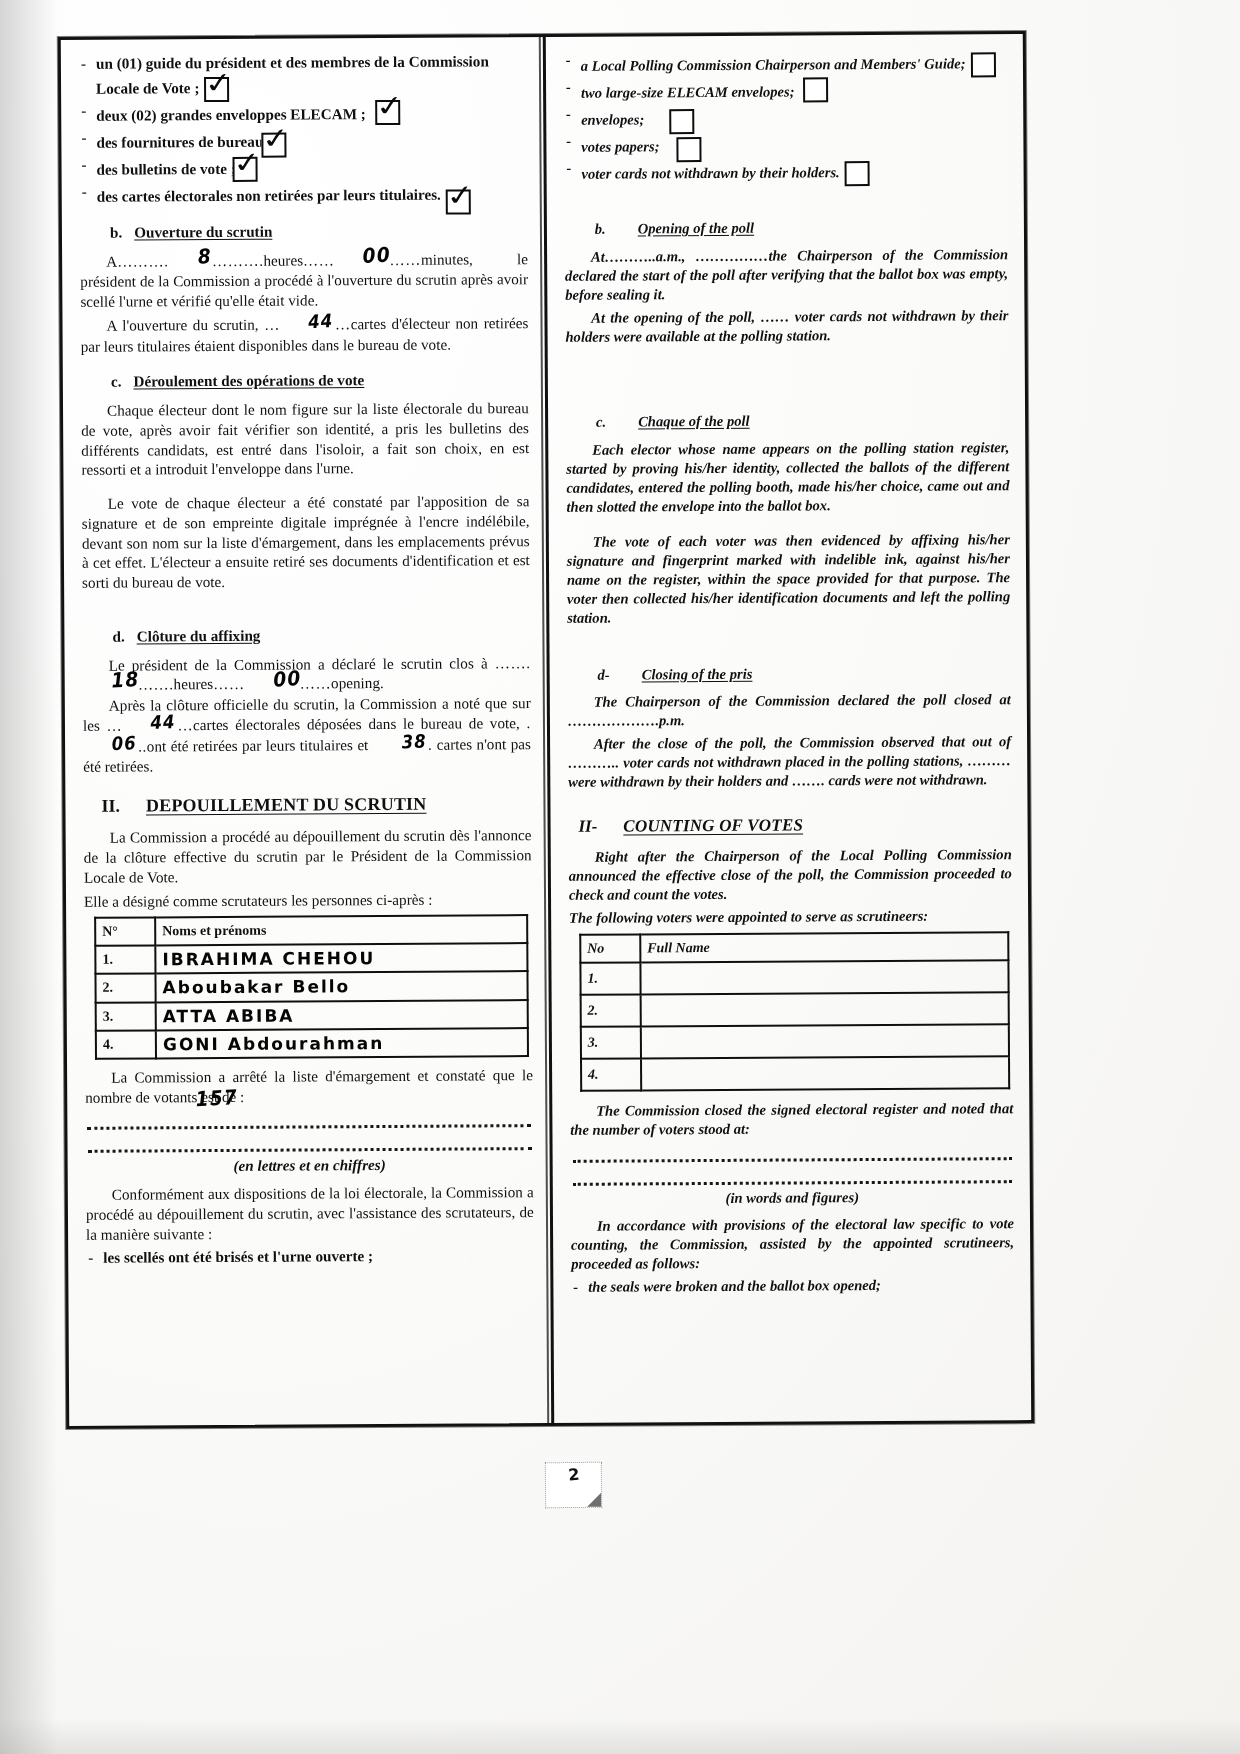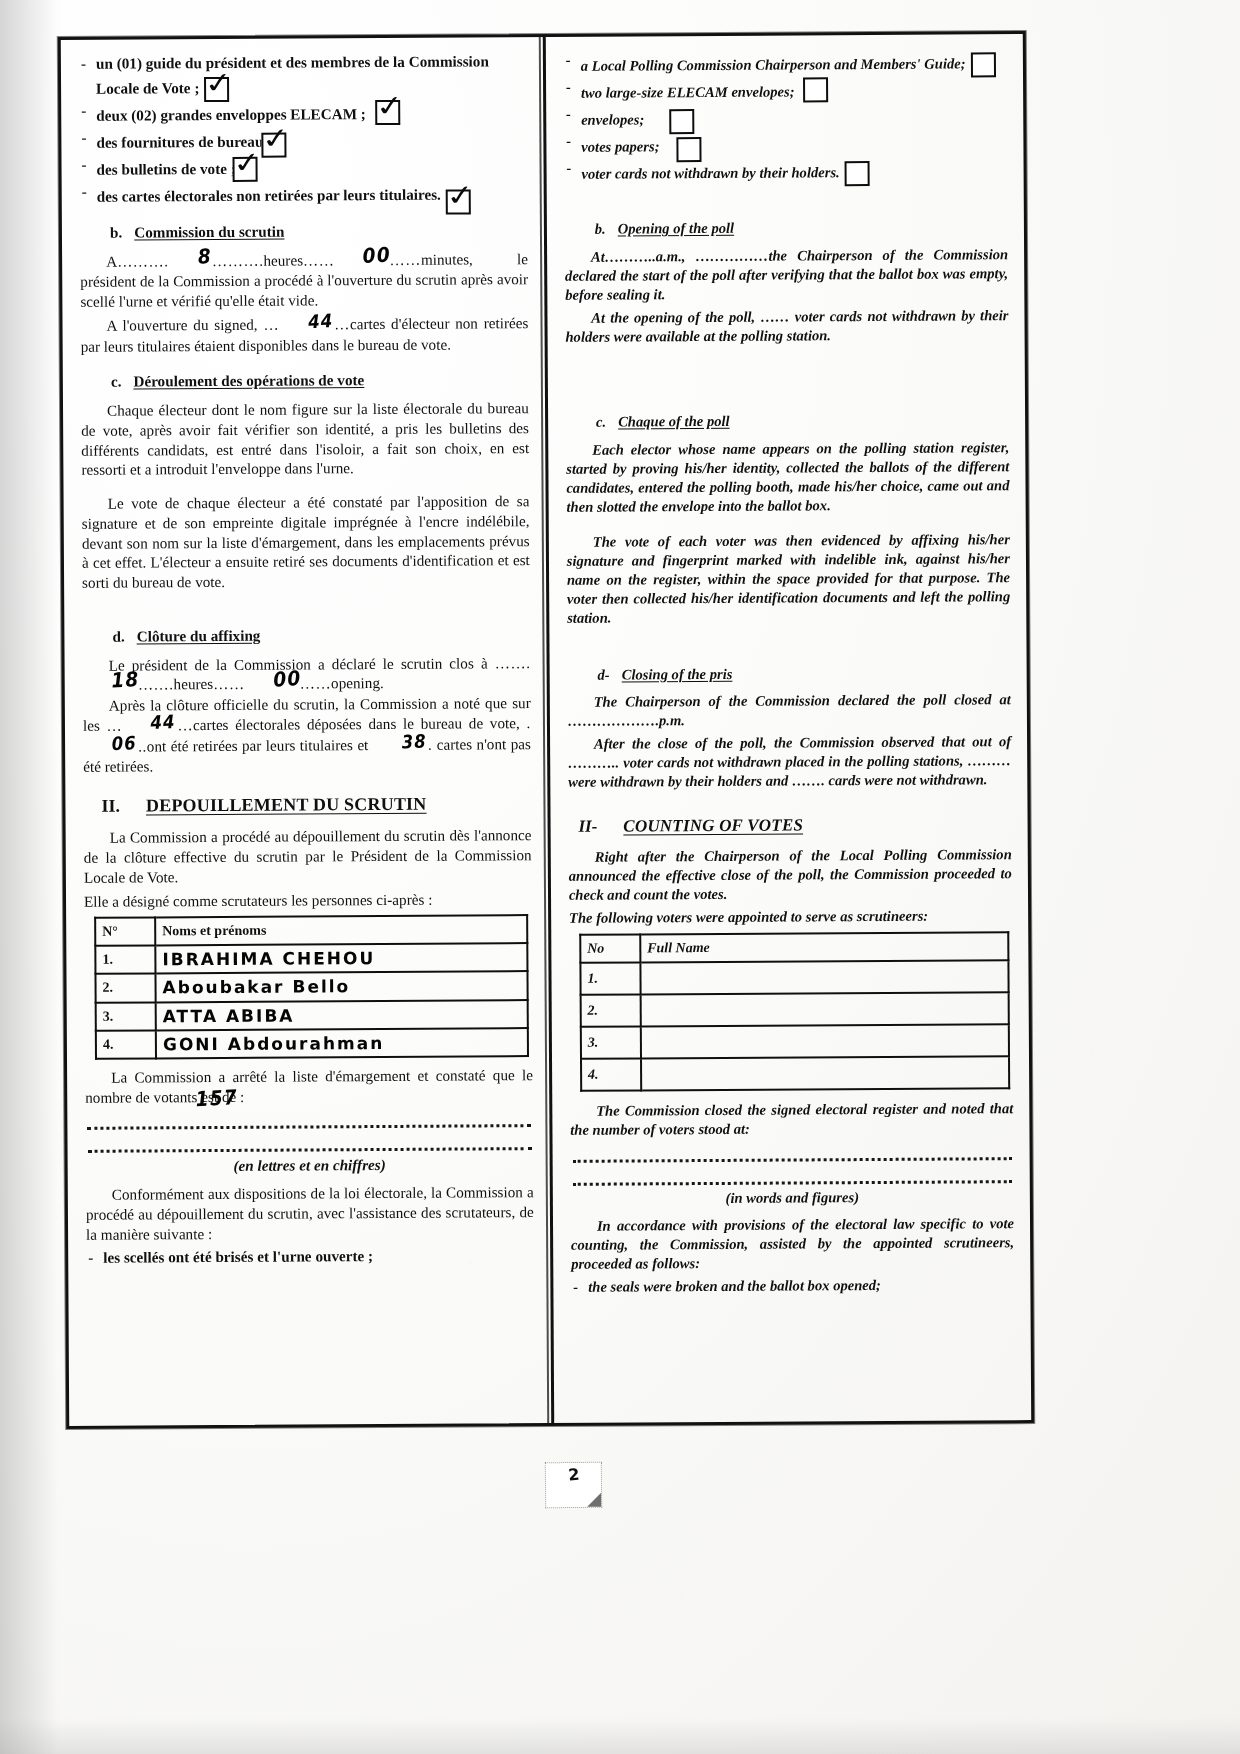--- a/index.html
+++ b/index.html
@@ -155,21 +155,21 @@
     display: flex;
     gap: 12px;
     padding-left: 30px;
   }
   .heading .letter { font-weight: bold; }
   .heading .title {
     font-weight: bold;
     text-decoration: underline;
     text-underline-offset: 2px;
   }
-  .en .heading .title { font-style: italic; }
+  .en .heading .title { font-style: italic; margin-left: 20px; }
 
   p.para { margin: 0 0 4px 0; text-indent: 26px; }
   p.para.tight { margin-bottom: 0; }
   p.noind { margin: 0 0 4px 0; text-indent: 0; }
 
   .roman-heading {
     display: flex;
     gap: 26px;
     margin: 18px 0 10px 0;
     font-weight: bold;
@@ -288,26 +288,26 @@
         <li>
           <span>des bulletins de vote ;</span><span class="chk c4"><span class="tick">✓</span></span>
         </li>
         <li>
           <span>des cartes électorales non retirées par leurs titulaires.</span><span class="chk c5"><span class="tick">✓</span></span>
         </li>
       </ul>
 
       <div class="heading">
         <span class="letter">b.</span>
-        <span class="title">Commission du scrutin</span>
+        <span class="title">Ouverture du scrutin</span>
       </div>
 
       <p class="para"><span>A</span><span class="dots">……….</span><span class="hw">8</span><span class="dots">……….</span><span>heures</span><span class="dots">……</span><span class="hw">00</span><span class="dots">……</span><span>minutes, le président de la Commission a procédé à l'ouverture du scrutin après avoir scellé l'urne et vérifié qu'elle était vide.</span></p>
 
-      <p class="para"><span>A l'ouverture du signed,</span> <span class="dots">…</span><span class="hw sm">44</span><span class="dots">…</span><span>cartes d'électeur non retirées par leurs titulaires étaient disponibles dans le bureau de vote.</span></p>
+      <p class="para"><span>A l'ouverture du scrutin,</span> <span class="dots">…</span><span class="hw sm">44</span><span class="dots">…</span><span>cartes d'électeur non retirées par leurs titulaires étaient disponibles dans le bureau de vote.</span></p>
 
       <div class="heading">
         <span class="letter">c.</span>
         <span class="title">Déroulement des opérations de vote</span>
       </div>
 
       <p class="para">Chaque électeur dont le nom figure sur la liste électorale du bureau de vote, après avoir fait vérifier son identité, a pris les bulletins des différents candidats, est entré dans l'isoloir, a fait son choix, en est ressorti et a introduit l'enveloppe dans l'urne.</p>
       <p class="para" style="margin-top:14px">Le vote de chaque électeur a été constaté par l'apposition de sa signature et de son empreinte digitale imprégnée à l'encre indélébile, devant son nom sur la liste d'émargement, dans les emplacements prévus à cet effet. L'électeur a ensuite retiré ses documents d'identification et est sorti du bureau de vote.</p>
 
       <div class="heading" style="margin-top:34px">

